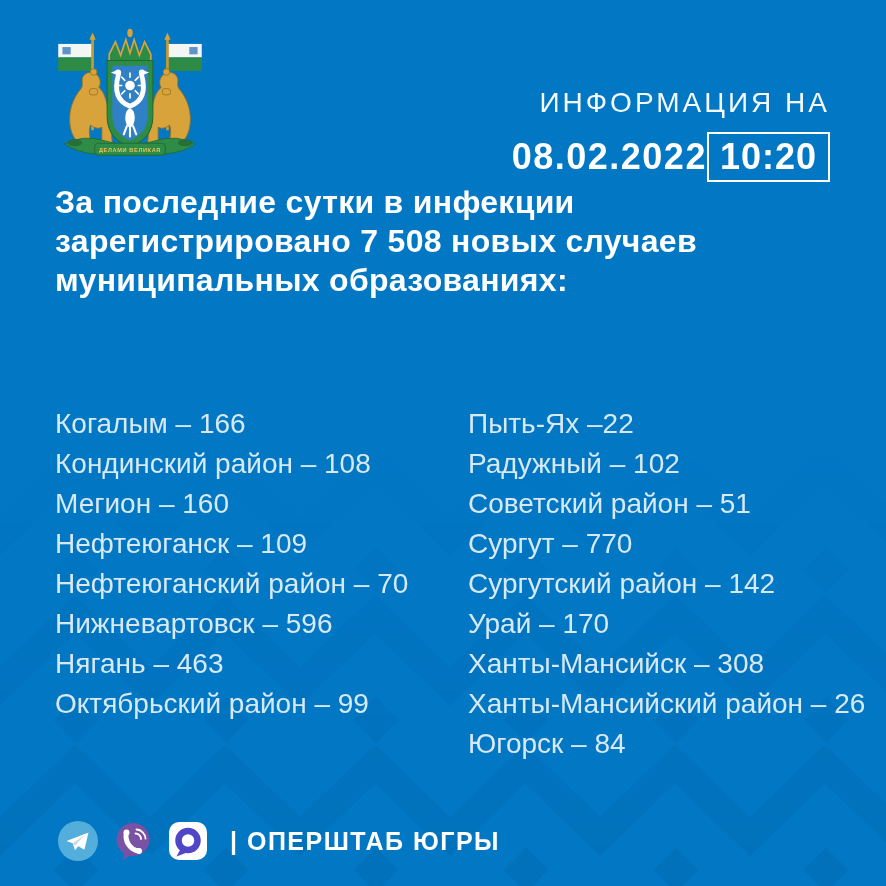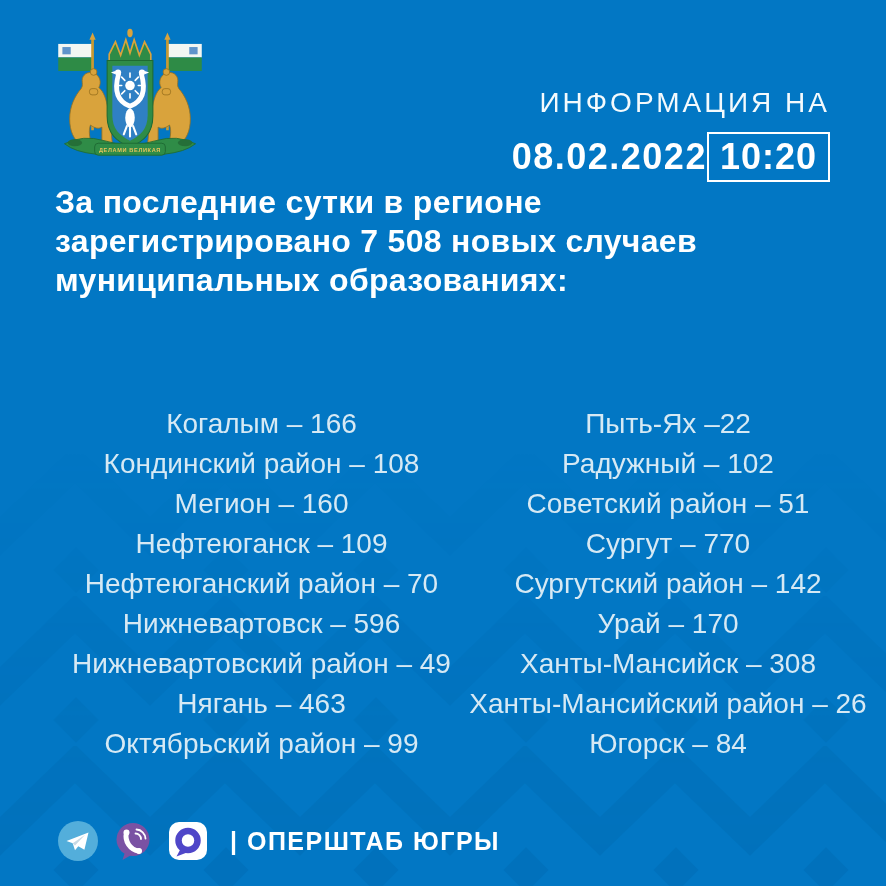--- a/index.html
+++ b/index.html
@@ -7,21 +7,21 @@
         font-family:"Liberation Sans",sans-serif;color:#fff;}
   .ornament{position:absolute;left:0;bottom:0;width:886px;height:440px;pointer-events:none;}
   .emblem{position:absolute;left:52px;top:26px;width:156px;height:144px;}
   .header-right{position:absolute;right:56px;top:70px;text-align:right;margin-top:17px;}
   .info-label{font-size:28px;font-weight:400;letter-spacing:3px;color:#F4FAFD;margin-bottom:13px;}
   .date-row{display:flex;align-items:center;justify-content:flex-end;gap:0;}
   .date{font-size:36px;font-weight:800;letter-spacing:1.5px;}
   .time-box{border:2px solid #fff;padding:2px 11px;font-size:36px;font-weight:800;letter-spacing:1px;}
   .headline{position:absolute;left:55px;top:183px;width:800px;font-size:32px;font-weight:700;
             line-height:39px;letter-spacing:0.3px;}
-  .stats{position:absolute;left:55px;top:404px;display:flex;text-align:center;}
+  .stats{position:absolute;left:55px;top:404px;display:flex;}
   .col{display:block;}
   .col-left{width:413px;}
   .col-right{width:400px;}
   .row{height:40px;line-height:40px;font-size:28px;font-weight:400;color:#D6E9F4;white-space:nowrap;}
   .footer{position:absolute;left:57px;top:820px;display:flex;align-items:center;gap:13px;}
   .soc{width:42px;height:42px;display:block;}
   .footer-label{font-size:25px;font-weight:700;letter-spacing:1.5px;margin-left:8px;}
 </style>
 </head>
 <body>
@@ -127,34 +127,33 @@
 
   <div class="header-right">
     <div class="info-label">ИНФОРМАЦИЯ НА</div>
     <div class="date-row">
       <span class="date">08.02.2022</span>
       <span class="time-box">10:20</span>
     </div>
   </div>
 
   <div class="headline">
-    <div>За последние сутки в регионе</div>
+    <div>За последние сутки в инфекции</div>
     <div>зарегистрировано 7 508 новых случаев</div>
     <div>муниципальных образованиях:</div>
   </div>
 
   <div class="stats">
     <div class="col col-left">
       <div class="row">Когалым – 166</div>
       <div class="row">Кондинский район – 108</div>
       <div class="row">Мегион – 160</div>
       <div class="row">Нефтеюганск – 109</div>
       <div class="row">Нефтеюганский район – 70</div>
       <div class="row">Нижневартовск – 596</div>
-      <div class="row">Нижневартовский район – 49</div>
       <div class="row">Нягань – 463</div>
       <div class="row">Октябрьский район – 99</div>
     </div>
     <div class="col col-right">
       <div class="row">Пыть-Ях –22</div>
       <div class="row">Радужный – 102</div>
       <div class="row">Советский район – 51</div>
       <div class="row">Сургут – 770</div>
       <div class="row">Сургутский район – 142</div>
       <div class="row">Урай – 170</div>

